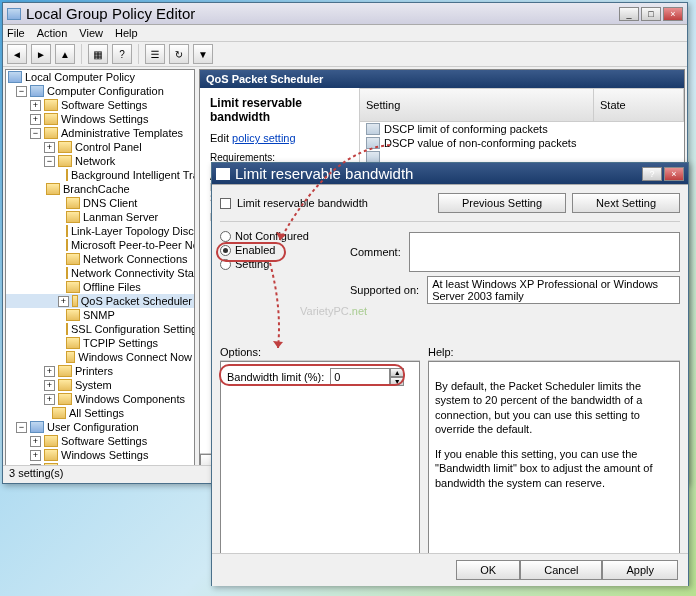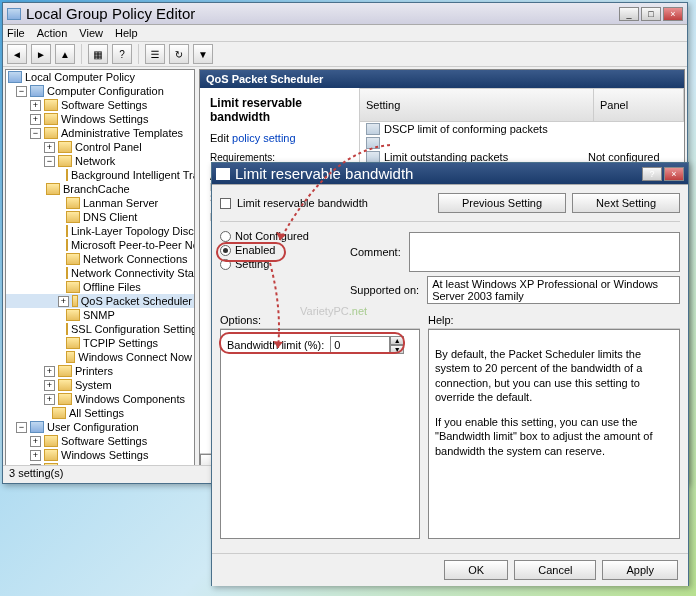--- a/index.html
+++ b/index.html
@@ -25,43 +25,43 @@
 .expander { width: 11px; height: 11px; border: 1px solid #888; background: #fff; text-align: center; line-height: 9px; font-size: 9px; margin-right: 3px; cursor: pointer; flex-shrink: 0; }
 .right-pane { flex: 1; background: #fff; border: 1px solid #888; margin: 2px; display: flex; flex-direction: column; overflow: hidden; }
 .rp-header { background: linear-gradient(#3a5a8a,#1a3a6a); color: #fff; padding: 3px 6px; font-weight: bold; }
 .rp-sub { padding: 4px 6px; font-weight: bold; font-size: 12px; }
 .rp-cols { display: flex; background: linear-gradient(#f8f8f8,#e0e0e0); border-top: 1px solid #ccc; border-bottom: 1px solid #ccc; }
 .rp-col { padding: 10px 6px; border-right: 1px solid #ccc; }
 .setting-row { display: flex; padding: 1px 6px; cursor: pointer; }
 .setting-row.hl { background: #d4e4f4; border: 1px solid #c04040; border-radius: 8px; }
 .si { width: 14px; height: 12px; background: linear-gradient(#e0e8f0,#c0d0e0); border: 1px solid #90a0b0; margin-right: 4px; flex-shrink: 0; }
 .rp-desc { padding: 4px 6px; font-size: 10px; }
-.rp-link { color: #0040c0; cursor: pointer; }
+.rp-link { color: #0040c0; text-decoration: underline; cursor: pointer; }
 .statusbar { position: absolute; bottom: 0; left: 0; right: 0; height: 18px; background: #f0f0f0; border-top: 1px solid #ccc; padding: 1px 6px; }
 
 #dlg { top: 162px; left: 211px; width: 478px; height: 424px; }
 .dlg-body { padding: 8px; height: calc(100% - 54px); overflow: hidden; }
 .dlg-top { display: flex; justify-content: space-between; align-items: center; margin-bottom: 8px; }
 .btn { background: linear-gradient(#fff,#e0e0e0); border: 1px solid #888; padding: 3px 23px; cursor: pointer; }
 .radio-row { display: flex; align-items: center; gap: 4px; margin: 2px 0; }
 .radio { width: 11px; height: 11px; border: 1px solid #666; border-radius: 50%; background: #fff; position: relative; cursor: pointer; }
 .radio.checked::after { content: ''; position: absolute; top: 2px; left: 2px; width: 5px; height: 5px; background: #333; border-radius: 50%; }
 .hl-oval { position: absolute; border: 2px solid #c04040; border-radius: 10px; pointer-events: none; }
 .field-row { display: flex; align-items: center; gap: 8px; margin: 4px 0; }
 .txtbox { background: #fff; border: 1px solid #888; padding: 1px 4px; }
 .dlg-cols { display: flex; gap: 8px; margin-top: 4px; }
 .dlg-col { flex: 1; }
-.dlg-col h { display: block; padding: 2px 0; border-bottom: 1px solid #ccc; }
+.dlg-col h { display: block; padding: 2px 0; border-bottom: 1px solid #ccc; margin-top: 32px; }
 .help-box { background: #fff; border: 1px solid #888; padding: 6px; height: 210px; overflow: auto; font-size: 10px; line-height: 1.3; }
 .opt-box { background: #fff; border: 1px solid #888; padding: 6px; height: 210px; position: relative; }
 .spinner { display: flex; }
 .spinner input { width: 60px; border: 1px solid #888; padding: 1px 3px; }
 .spin-btns { display: flex; flex-direction: column; }
 .spin-btns span { width: 14px; height: 9px; background: linear-gradient(#f8f8f8,#d0d0d0); border: 1px solid #888; font-size: 7px; text-align: center; line-height: 7px; cursor: pointer; }
-.dlg-footer { display: flex; justify-content: flex-end; gap: 6px; padding: 6px 10px; border-top: 1px solid #ccc; background: #f0f0f0; }
+.dlg-footer { display: flex; justify-content: flex-end; gap: 0; padding: 6px 10px; border-top: 1px solid #ccc; background: #f0f0f0; }
 .chk { width: 11px; height: 11px; border: 1px solid #666; background: #fff; display: inline-block; cursor: pointer; }
 .watermark { position: absolute; top: 290px; left: 300px; font-size: 28px; color: rgba(160,160,160,0.5); font-weight: 300; pointer-events: none; z-index: 100; }
 .watermark .net { color: rgba(120,180,80,0.6); }
 .red-arrow { position: absolute; pointer-events: none; z-index: 99; }
 </style>
 </head>
 <body>
 
 <div class="window" id="gpwin" style="top:2px; left:2px; width:686px; height:482px;">
   <div class="titlebar">
@@ -130,25 +130,25 @@
       <div class="tree-item" style="padding-left:60px">
           <span class="ticon folder"></span>
           <span>Background Intelligent Transfer Service</span>
         </div>
       <div class="tree-item" style="padding-left:40px">
           <span class="ticon folder"></span>
           <span>BranchCache</span>
         </div>
       <div class="tree-item" style="padding-left:60px">
           <span class="ticon folder"></span>
+          <span>DNS Client</span>
+        </div>
+      <div class="tree-item" style="padding-left:60px">
+          <span class="ticon folder"></span>
           <span>Lanman Server</span>
-        </div>
-      <div class="tree-item" style="padding-left:60px">
-          <span class="ticon folder"></span>
-          <span>DNS Client</span>
         </div>
       <div class="tree-item" style="padding-left:60px">
           <span class="ticon folder"></span>
           <span>Link-Layer Topology Discovery</span>
         </div>
       <div class="tree-item" style="padding-left:60px">
           <span class="ticon folder"></span>
           <span>Microsoft Peer-to-Peer Networking</span>
         </div>
       <div class="tree-item" style="padding-left:60px">
@@ -230,25 +230,29 @@
         <div style="width:160px; padding:4px; border-right:1px solid #ccc;">
           <div class="rp-sub">Limit reservable bandwidth</div>
           <div class="rp-desc"><span>Edit </span><span class="rp-link">policy setting</span></div>
           <div class="rp-desc">Requirements:</div>
           <div class="rp-desc">At least Windows XP Professional or Windows Server 2003 family</div>
           <div class="rp-desc">Description:</div>
         </div>
         <div style="flex:1;">
           <div class="rp-cols">
             <div class="rp-col" style="flex:1">Setting</div>
-            <div class="rp-col" style="width:90px">Panel</div>
+            <div class="rp-col" style="width:90px">State</div>
           </div>
           <div class="setting-row">
               <span class="si"></span>
               <span style="flex:1">DSCP limit of conforming packets</span>
+            </div>
+          <div class="setting-row">
+              <span class="si"></span>
+              <span style="flex:1">DSCP value of non-conforming packets</span>
             </div>
           <div class="setting-row">
               <span class="si"></span>
             </div>
           <div class="setting-row">
               <span class="si"></span>
               <span style="flex:1">Limit outstanding packets</span>
               <span style="width:90px">Not configured</span>
             </div>
           <div class="setting-row hl">

